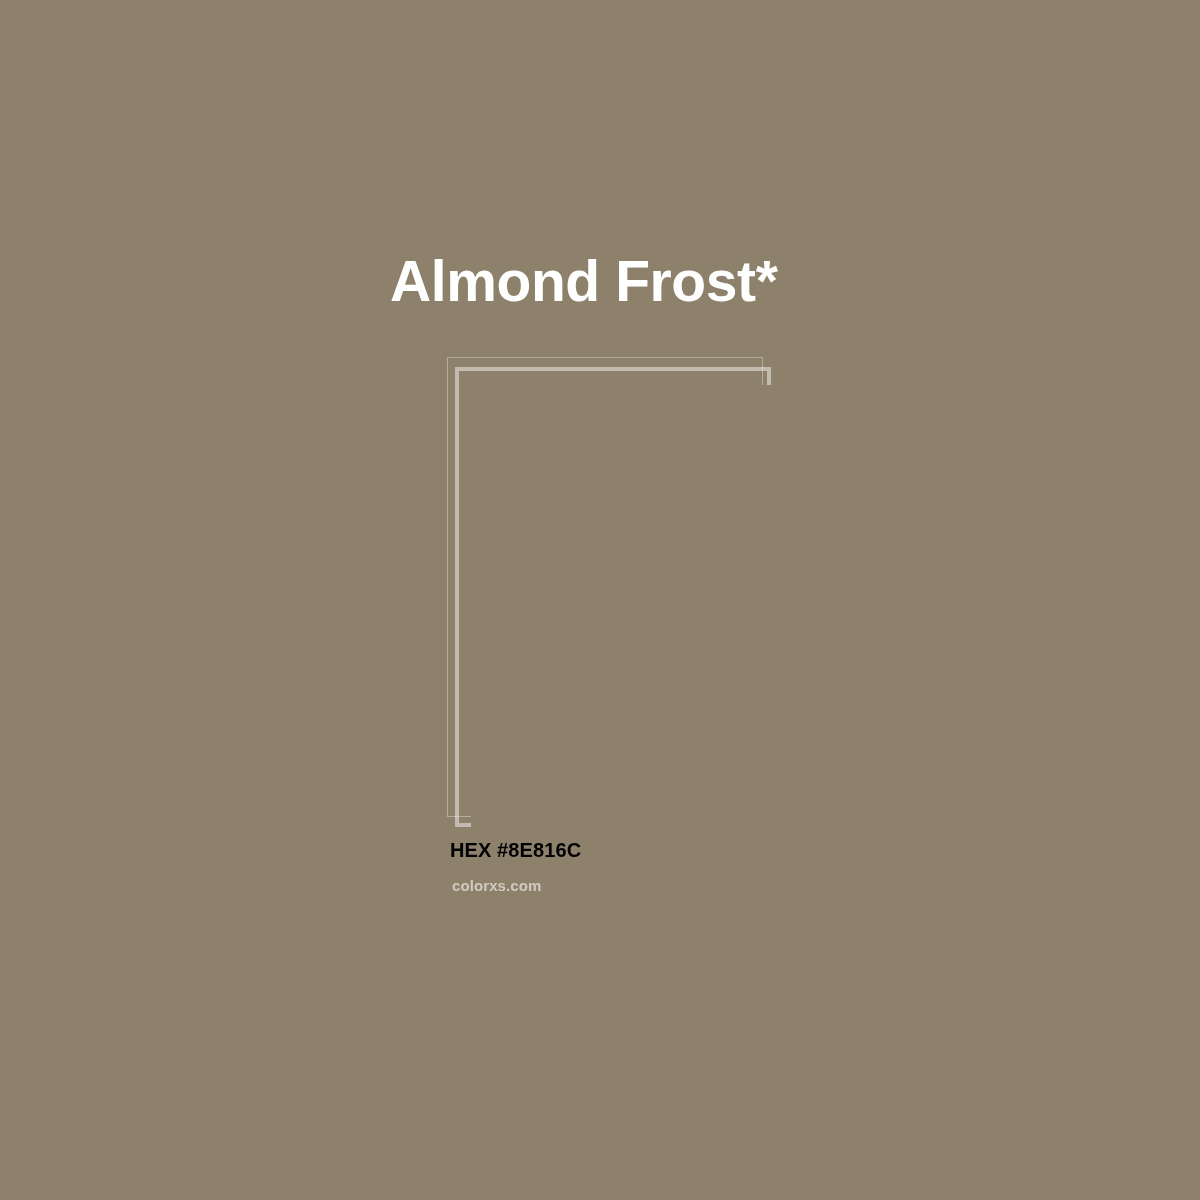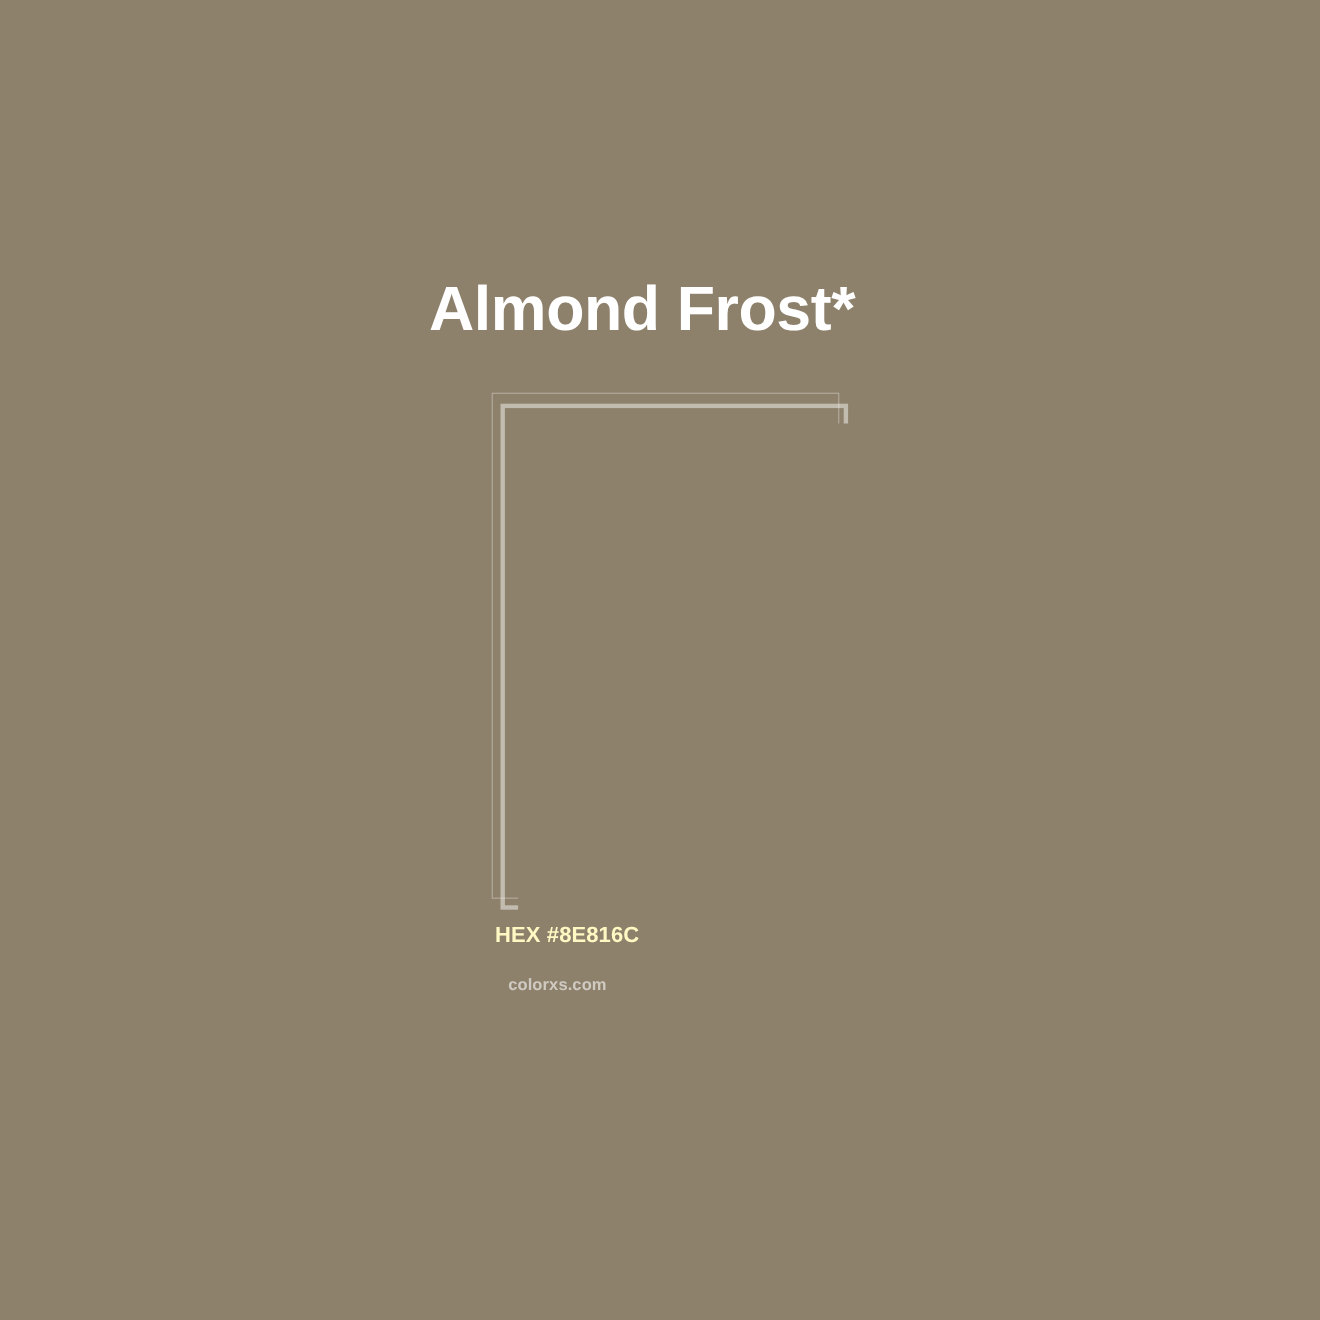--- a/index.html
+++ b/index.html
@@ -87,27 +87,27 @@
     width: 520px;
   }
 
   .info-line {
     display: block;
     margin: 0;
     font-size: 20px;
     font-weight: 700;
     line-height: 32px;
     letter-spacing: 0.1px;
-    color: #fef9c3;
+    color: #000000;
     white-space: nowrap;
   }
 
   #site-credit {
     display: block;
-    margin: 12px;
+    margin: 2px;
     padding-top: 8px;
     font-size: 15px;
     font-weight: 700;
     line-height: 20px;
     letter-spacing: 0.1px;
     color: rgba(255, 255, 255, 0.58);
     white-space: nowrap;
   }
 </style>
 </head>

